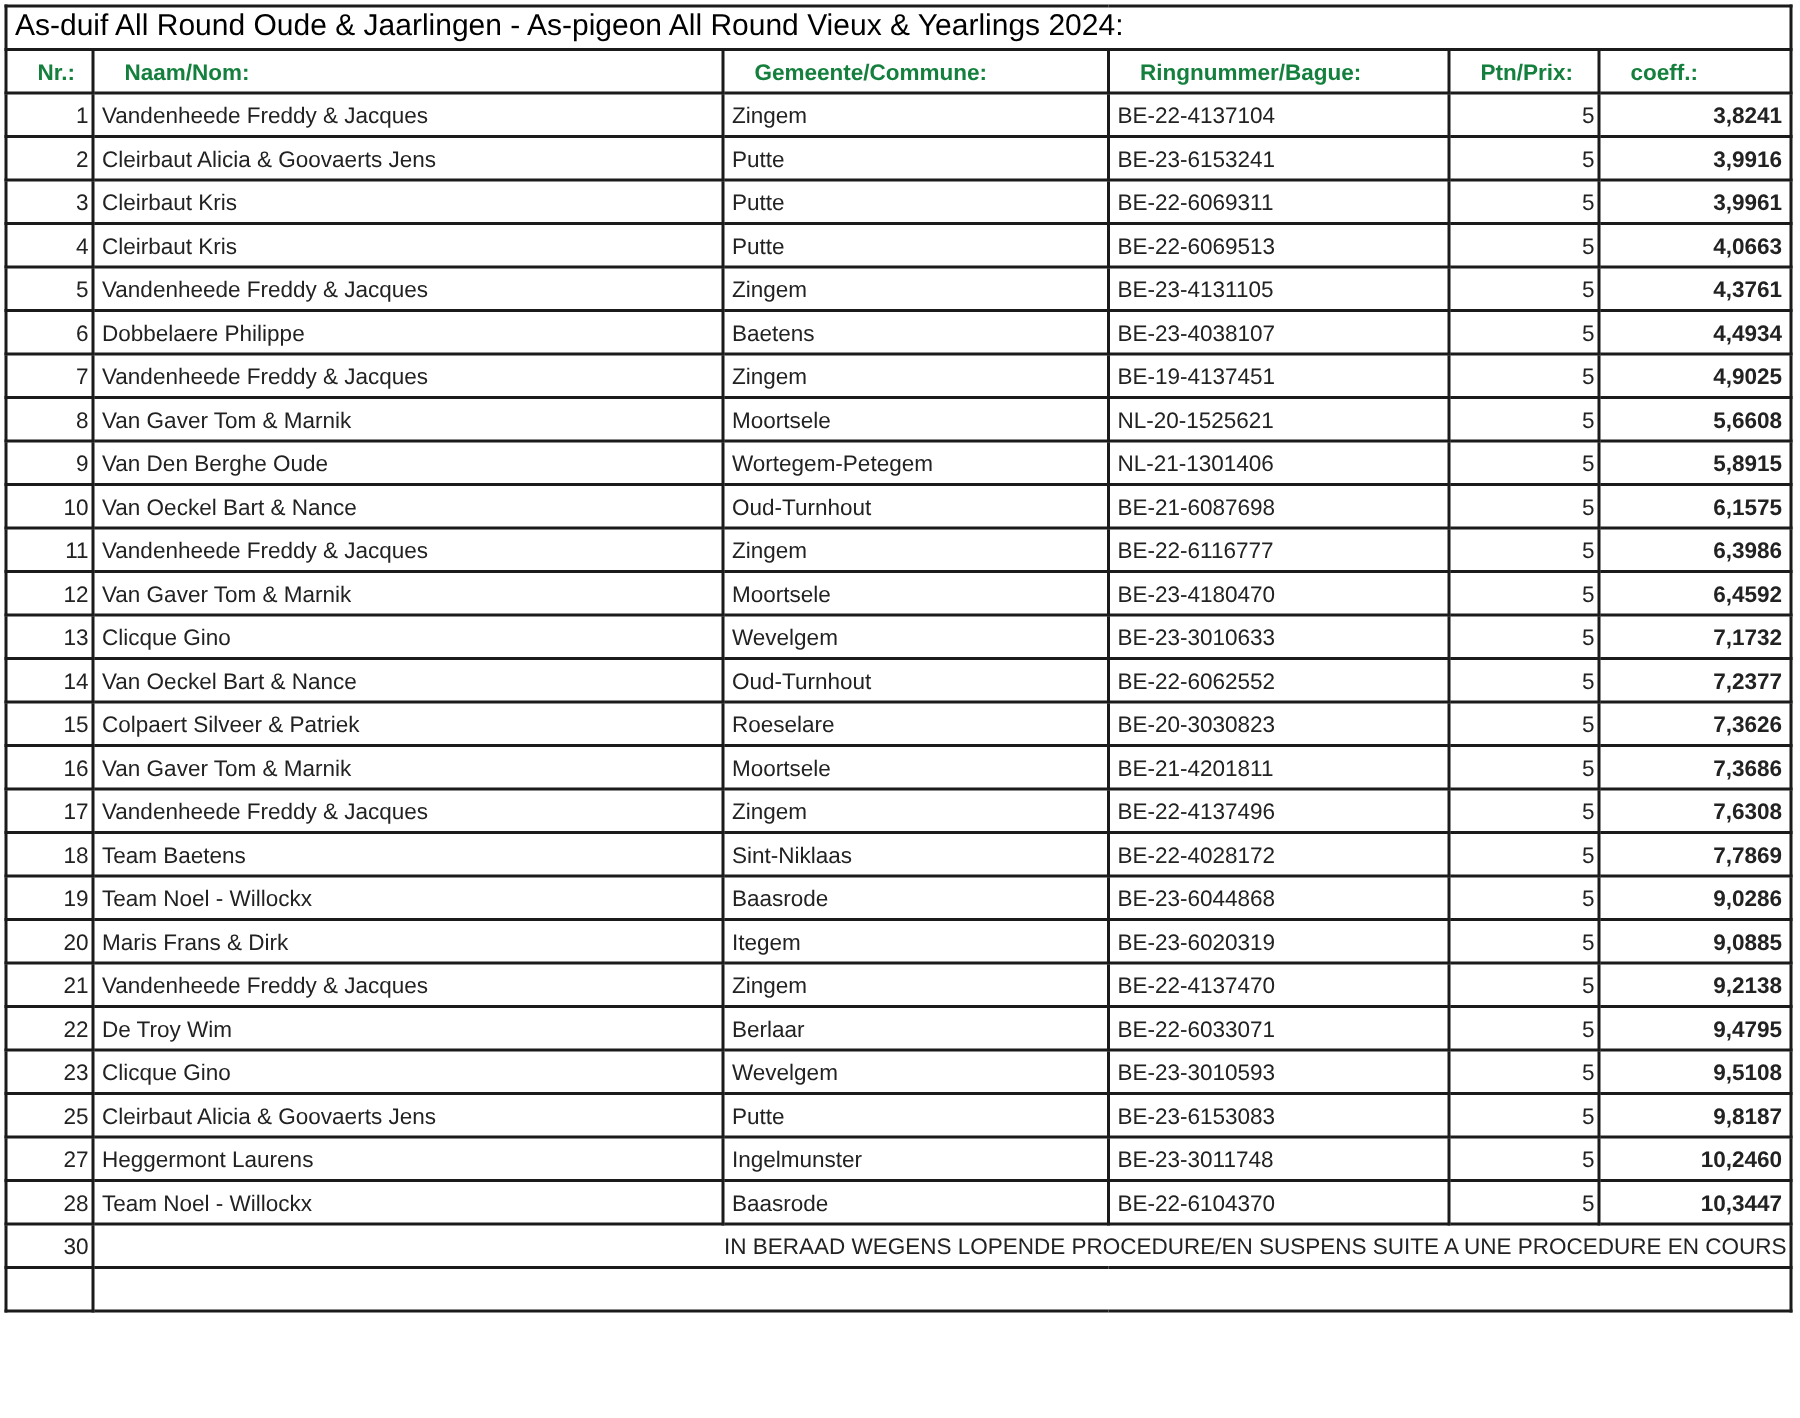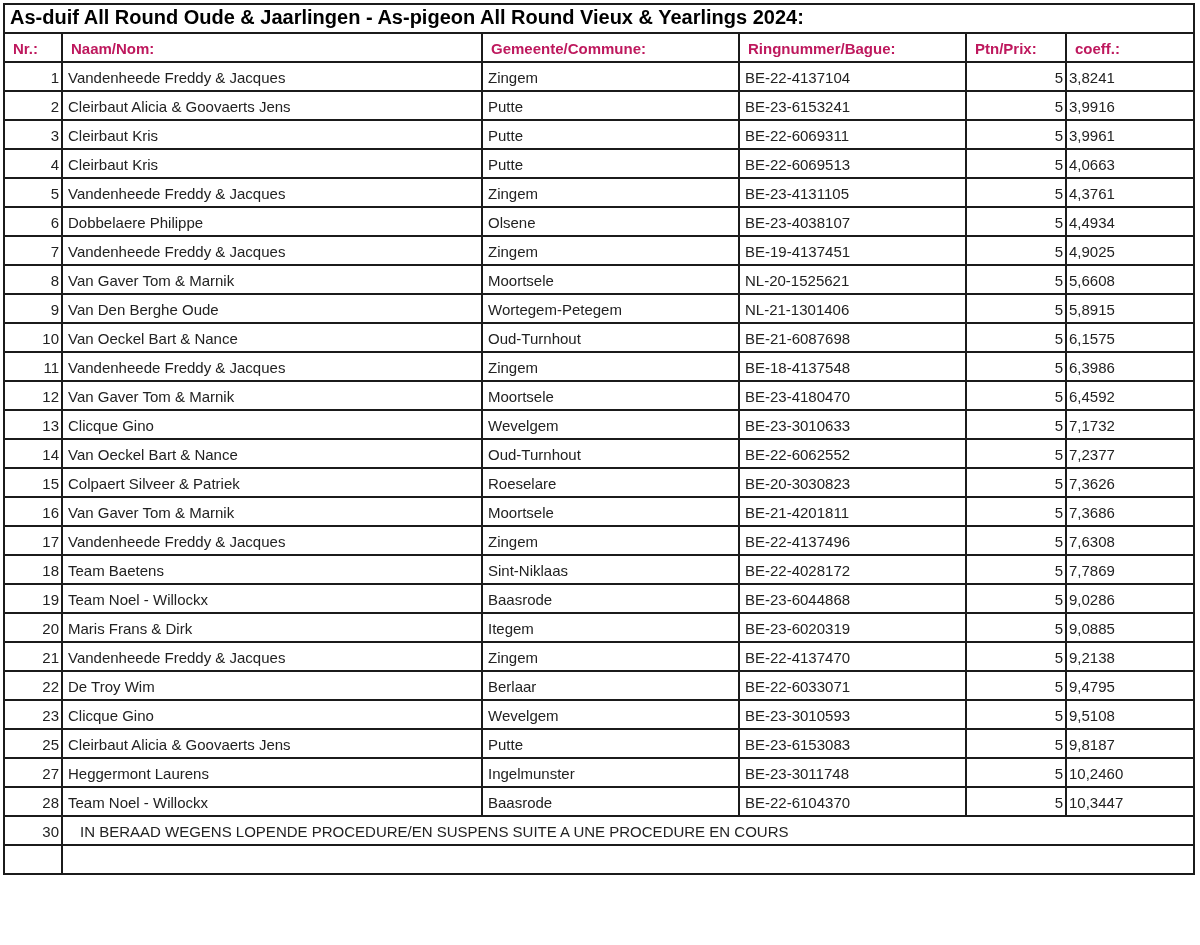--- a/index.html
+++ b/index.html
@@ -30,38 +30,38 @@
     padding: 0 2px 4px 2px;
     font-size: 15px;
     color: #222222;
     white-space: nowrap;
     overflow: hidden;
     box-sizing: border-box;
   }
   tr.title-row td {
     height: 27px;
     font-size: 20px;
-    font-weight: bold;
+    font-weight: normal;
     color: #000000;
     text-align: left;
     padding-left: 5px;
     padding-bottom: 3px;
   }
   tr.header-row th {
     height: 28px;
     font-weight: bold;
-    color: #be185d;
+    color: #15803d;
     text-align: left;
-    padding-left: 8px;
+    padding-left: 20px;
   }
   tbody tr { height: 29px; }
   .t-left  { text-align: left;  padding-left: 5px; }
   .t-right { text-align: right; padding-right: 2px; }
-  .t-right-coeff { text-align: left; padding-right: 5px; }
-  tr.notice-row td.notice-cell { text-align: left; padding-left: 17px; }
+  .t-right-coeff { text-align: right; padding-right: 5px; font-weight: bold; }
+  tr.notice-row td.notice-cell { text-align: right; padding-left: 17px; }
   tr.partial-row { height: 29px; }
 </style>
 </head>
 <body>
 
 <table class="results">
   <colgroup>
     <col class="c-nr">
     <col class="c-name">
     <col class="c-commune">
@@ -124,21 +124,21 @@
     <td class="t-left">Vandenheede Freddy &amp; Jacques</td>
     <td class="t-left">Zingem</td>
     <td class="t-left">BE-23-4131105</td>
     <td class="t-right">5</td>
     <td class="t-right-coeff">4,3761</td>
   </tr>
 
   <tr class="data-row">
     <td class="t-right">6</td>
     <td class="t-left">Dobbelaere Philippe</td>
-    <td class="t-left">Olsene</td>
+    <td class="t-left">Baetens</td>
     <td class="t-left">BE-23-4038107</td>
     <td class="t-right">5</td>
     <td class="t-right-coeff">4,4934</td>
   </tr>
 
   <tr class="data-row">
     <td class="t-right">7</td>
     <td class="t-left">Vandenheede Freddy &amp; Jacques</td>
     <td class="t-left">Zingem</td>
     <td class="t-left">BE-19-4137451</td>
@@ -170,21 +170,21 @@
     <td class="t-left">Oud-Turnhout</td>
     <td class="t-left">BE-21-6087698</td>
     <td class="t-right">5</td>
     <td class="t-right-coeff">6,1575</td>
   </tr>
 
   <tr class="data-row">
     <td class="t-right">11</td>
     <td class="t-left">Vandenheede Freddy &amp; Jacques</td>
     <td class="t-left">Zingem</td>
-    <td class="t-left">BE-18-4137548</td>
+    <td class="t-left">BE-22-6116777</td>
     <td class="t-right">5</td>
     <td class="t-right-coeff">6,3986</td>
   </tr>
 
   <tr class="data-row">
     <td class="t-right">12</td>
     <td class="t-left">Van Gaver Tom &amp; Marnik</td>
     <td class="t-left">Moortsele</td>
     <td class="t-left">BE-23-4180470</td>
     <td class="t-right">5</td>

